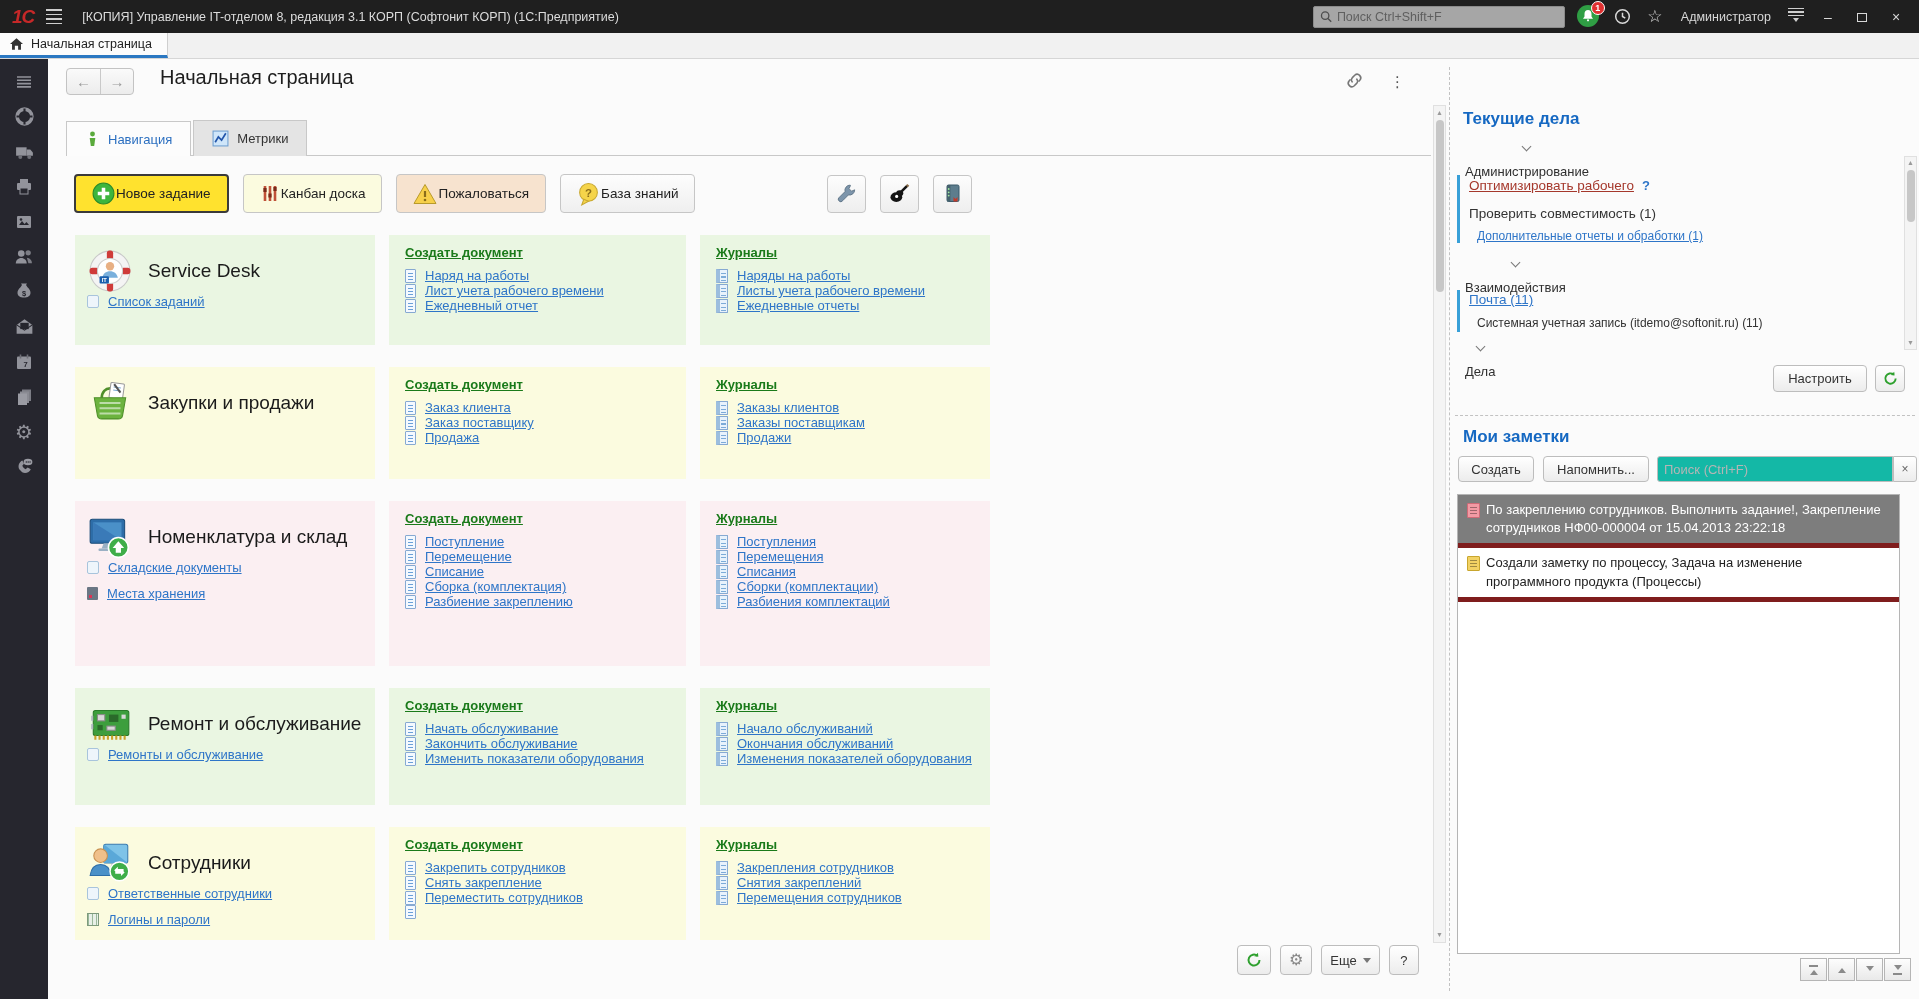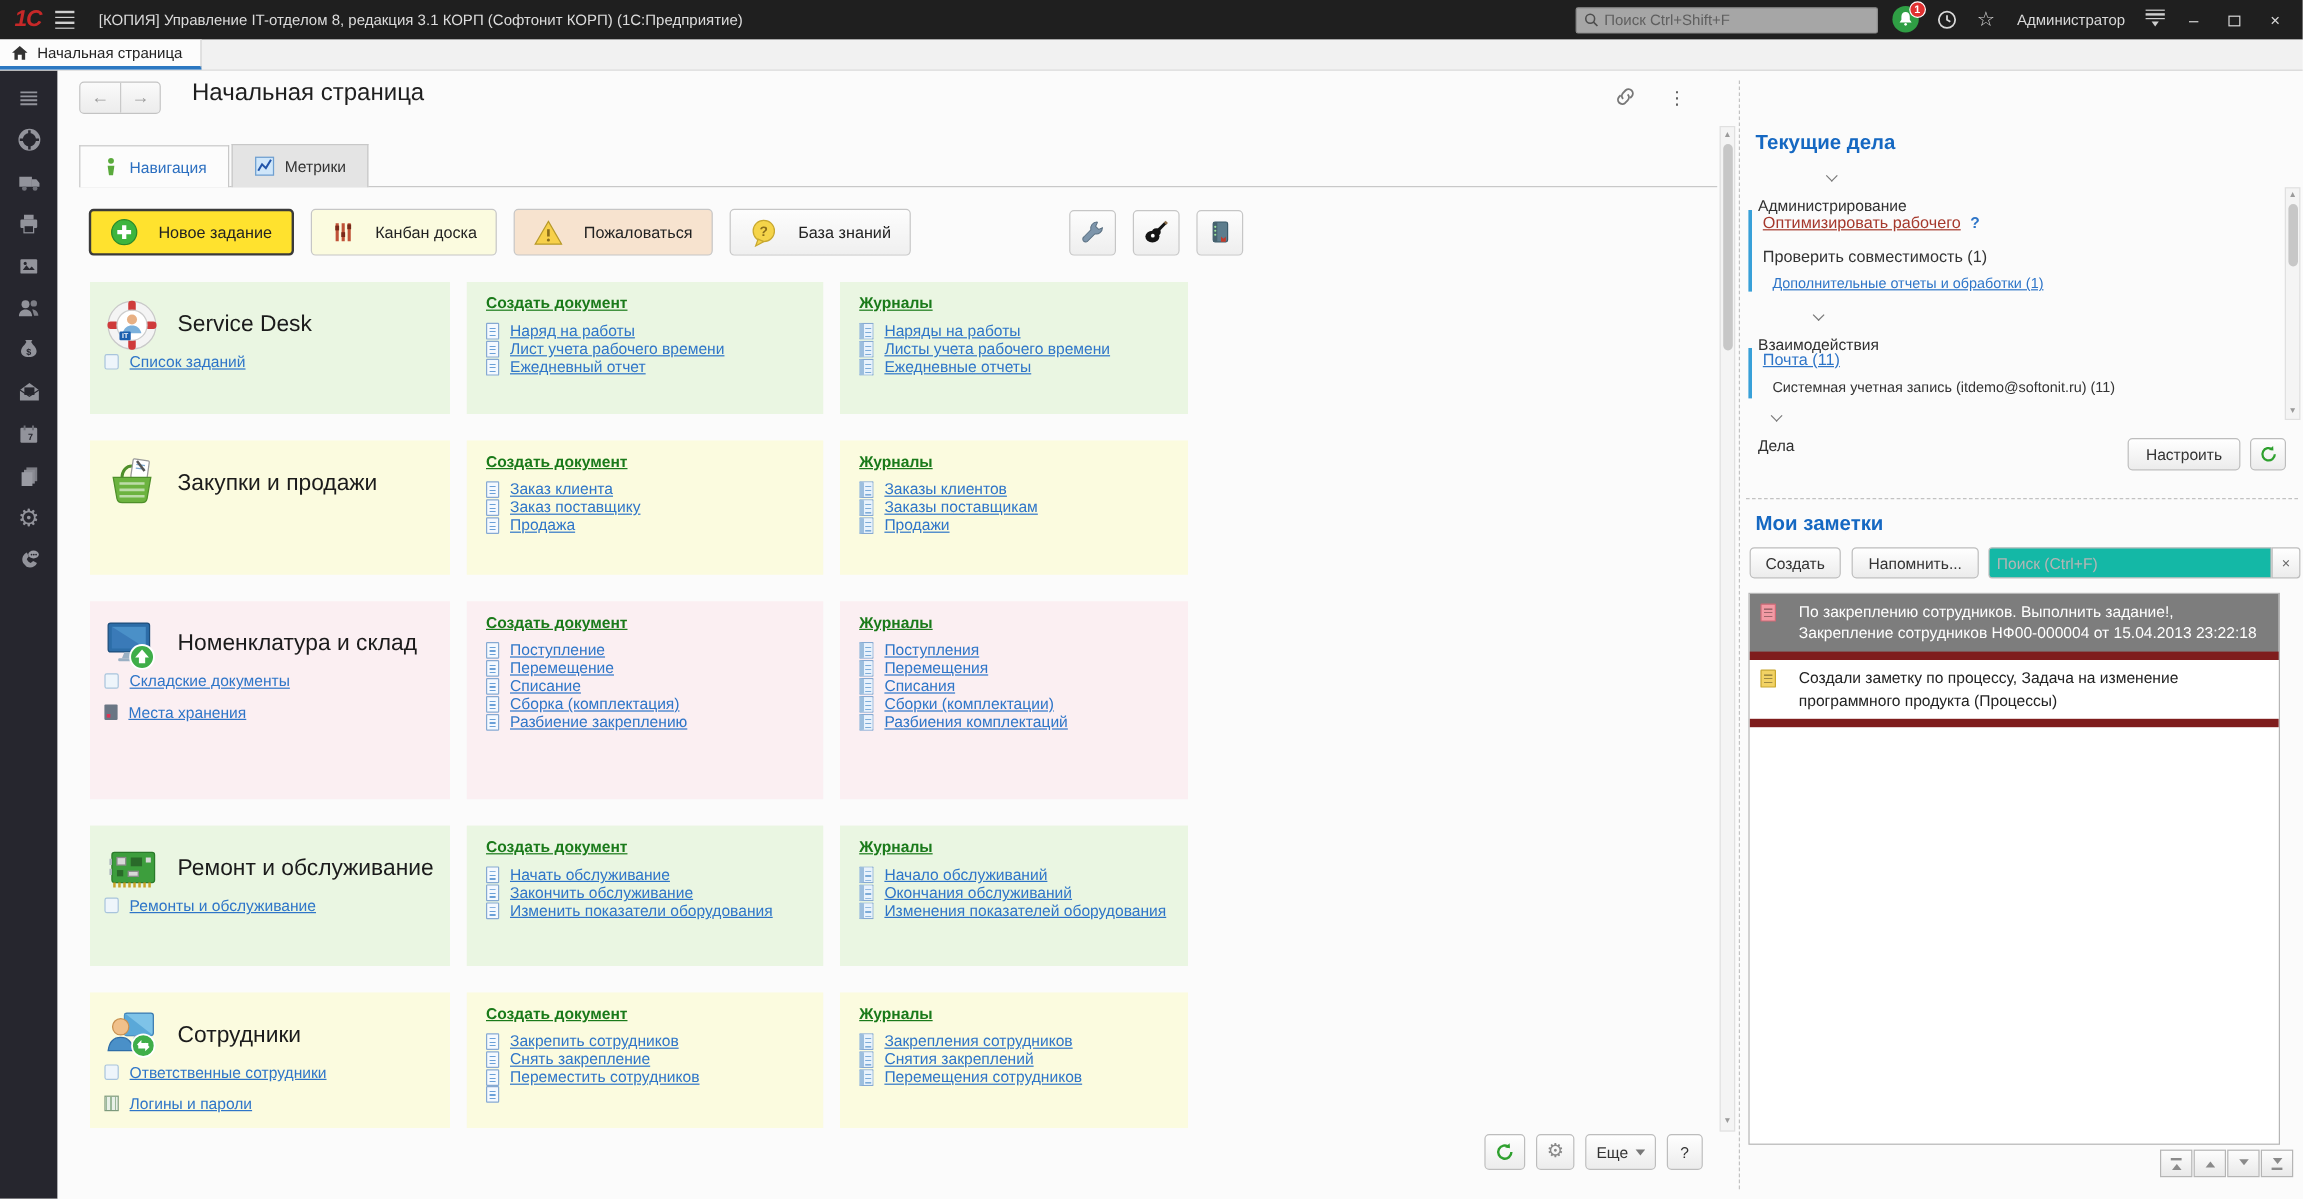--- a/index.html
+++ b/index.html
@@ -48,21 +48,21 @@
   .page-title { position:absolute; left:112px; top:7px; font-size:20px; color:#1e1e1e; }
   .hdr-ics { position:absolute; right:28px; top:12px; display:flex; gap:26px; align-items:center; }
   .kebab { color:#555; font-size:15px; cursor:pointer; }
 
   .tabs { position:absolute; left:18px; top:61px; width:1365px; border-bottom:1px solid #c8c8c8; display:flex; align-items:flex-end; }
   .vtab { display:flex; align-items:center; gap:8px; padding:9px 18px; font-size:13px; cursor:pointer; }
   .vtab.active { background:#fcfcfc; border:1px solid #c8c8c8; border-bottom:none; color:#2b6fc0; margin-bottom:-1px; }
   .vtab.idle { background:#e4e4e4; border:1px solid #c8c8c8; border-bottom:none; color:#333; margin-bottom:-1px; margin-left:2px; }
 
   .toolbar { position:absolute; left:26px; top:115px; display:flex; gap:14px; align-items:center; }
-  .bigbtn { height:39px; border:1px solid #c6c6c6; border-radius:4px; background:linear-gradient(#fdfdfd,#efefef); display:flex; align-items:center; gap:17px; padding:0 16px; font-size:13.5px; color:#222; cursor:pointer; white-space:nowrap; }
+  .bigbtn { height:39px; border:1px solid #c6c6c6; border-radius:4px; background:linear-gradient(#fdfdfd,#efefef); display:flex; align-items:center; gap:1px; padding:0 16px; font-size:13.5px; color:#222; cursor:pointer; white-space:nowrap; }
   .btn-new { background:#ffe22e; border:2px solid #3a3a3a; }
   .btn-kanban { background:#fbfbdf; }
   .btn-complain { background:#f7e3cf; }
   .iconbtn { width:39px; height:38px; border:1px solid #c6c6c6; border-radius:4px; background:linear-gradient(#fdfdfd,#eeeeee); display:flex; align-items:center; justify-content:center; cursor:pointer; }
   .icbsp { margin-left:118px; }
 
   .sections { position:absolute; left:27px; top:176px; width:1320px; height:705px; overflow:hidden; }
   .sec-row { display:flex; gap:14px; margin-bottom:22px; }
   .c-green { background:#eaf6e2; }
   .c-yellow { background:#fbfbdf; }
@@ -118,21 +118,21 @@
   .refbtn { position:absolute; left:420px; top:306px; width:30px; height:27px; border:1px solid #bdbdbd; border-radius:4px; background:linear-gradient(#fff,#ececec); display:flex; align-items:center; justify-content:center; cursor:pointer; }
   .hsep { position:absolute; left:0px; top:356px; width:460px; border-top:1px dashed #c2c2c2; }
 
   .nbtn { position:absolute; height:26px; border:1px solid #bdbdbd; border-radius:4px; background:linear-gradient(#fff,#ececec); font-size:13px; color:#333; display:flex; align-items:center; justify-content:center; cursor:pointer; }
   .nsearch { position:absolute; left:202px; top:397px; width:236px; height:26px; border:1px solid #bdbdbd; border-radius:3px 0 0 3px; background:#14b8a6; padding:0 6px; }
   .nsearch input { width:100%; height:100%; border:none; outline:none; font-size:13px; font-family:inherit; color:#333; background:transparent; }
   .nsearch input::placeholder { color:#b5b5b5; }
   .nclear { position:absolute; left:438px; top:397px; width:24px; height:26px; border:1px solid #bdbdbd; border-radius:0 3px 3px 0; background:linear-gradient(#fff,#ececec); color:#666; font-size:12px; display:flex; align-items:center; justify-content:center; cursor:pointer; }
 
   .noteslist { position:absolute; left:2px; top:435px; width:443px; height:460px; border:1px solid #b5b5b5; background:#fff; overflow:hidden; }
-  .note-item { position:relative; padding:6px 10px 6px 41px; font-size:13px; line-height:1.4; border-bottom:7px solid #7f1d1d; min-height:42px; cursor:pointer; }
+  .note-item { position:relative; padding:6px 10px 6px 28px; font-size:13px; line-height:1.4; border-bottom:5px solid #7f1d1d; min-height:42px; cursor:pointer; }
   .note-item.sel { background:#7d7d7d; color:#fff; }
   .note-ic { position:absolute; left:9px; top:8px; width:13px; height:15px; border-radius:1px; }
   .note-ic::before { content:""; position:absolute; left:2px; right:2px; top:3px; height:8px; background:repeating-linear-gradient(rgba(0,0,0,.35) 0 1px,transparent 1px 3px); }
   .np { background:#f29aa4; border:1px solid #cf6a77; }
   .ny { background:#f2d264; border:1px solid #c8a62e; }
 
   .notes-nav { position:absolute; left:345px; top:899px; display:flex; gap:1px; }
   .nnbtn { width:27px; height:23px; border:1px solid #b5b5b5; background:linear-gradient(#fdfdfd,#e9e9e9); display:flex; flex-direction:column; align-items:center; justify-content:center; gap:1px; cursor:pointer; }
   .tri-up { width:0; height:0; border:4px solid transparent; border-bottom:5px solid #8a8a8a; margin-top:-2px; }
   .tri-dn { width:0; height:0; border:4px solid transparent; border-top:5px solid #8a8a8a; margin-bottom:-2px; }

